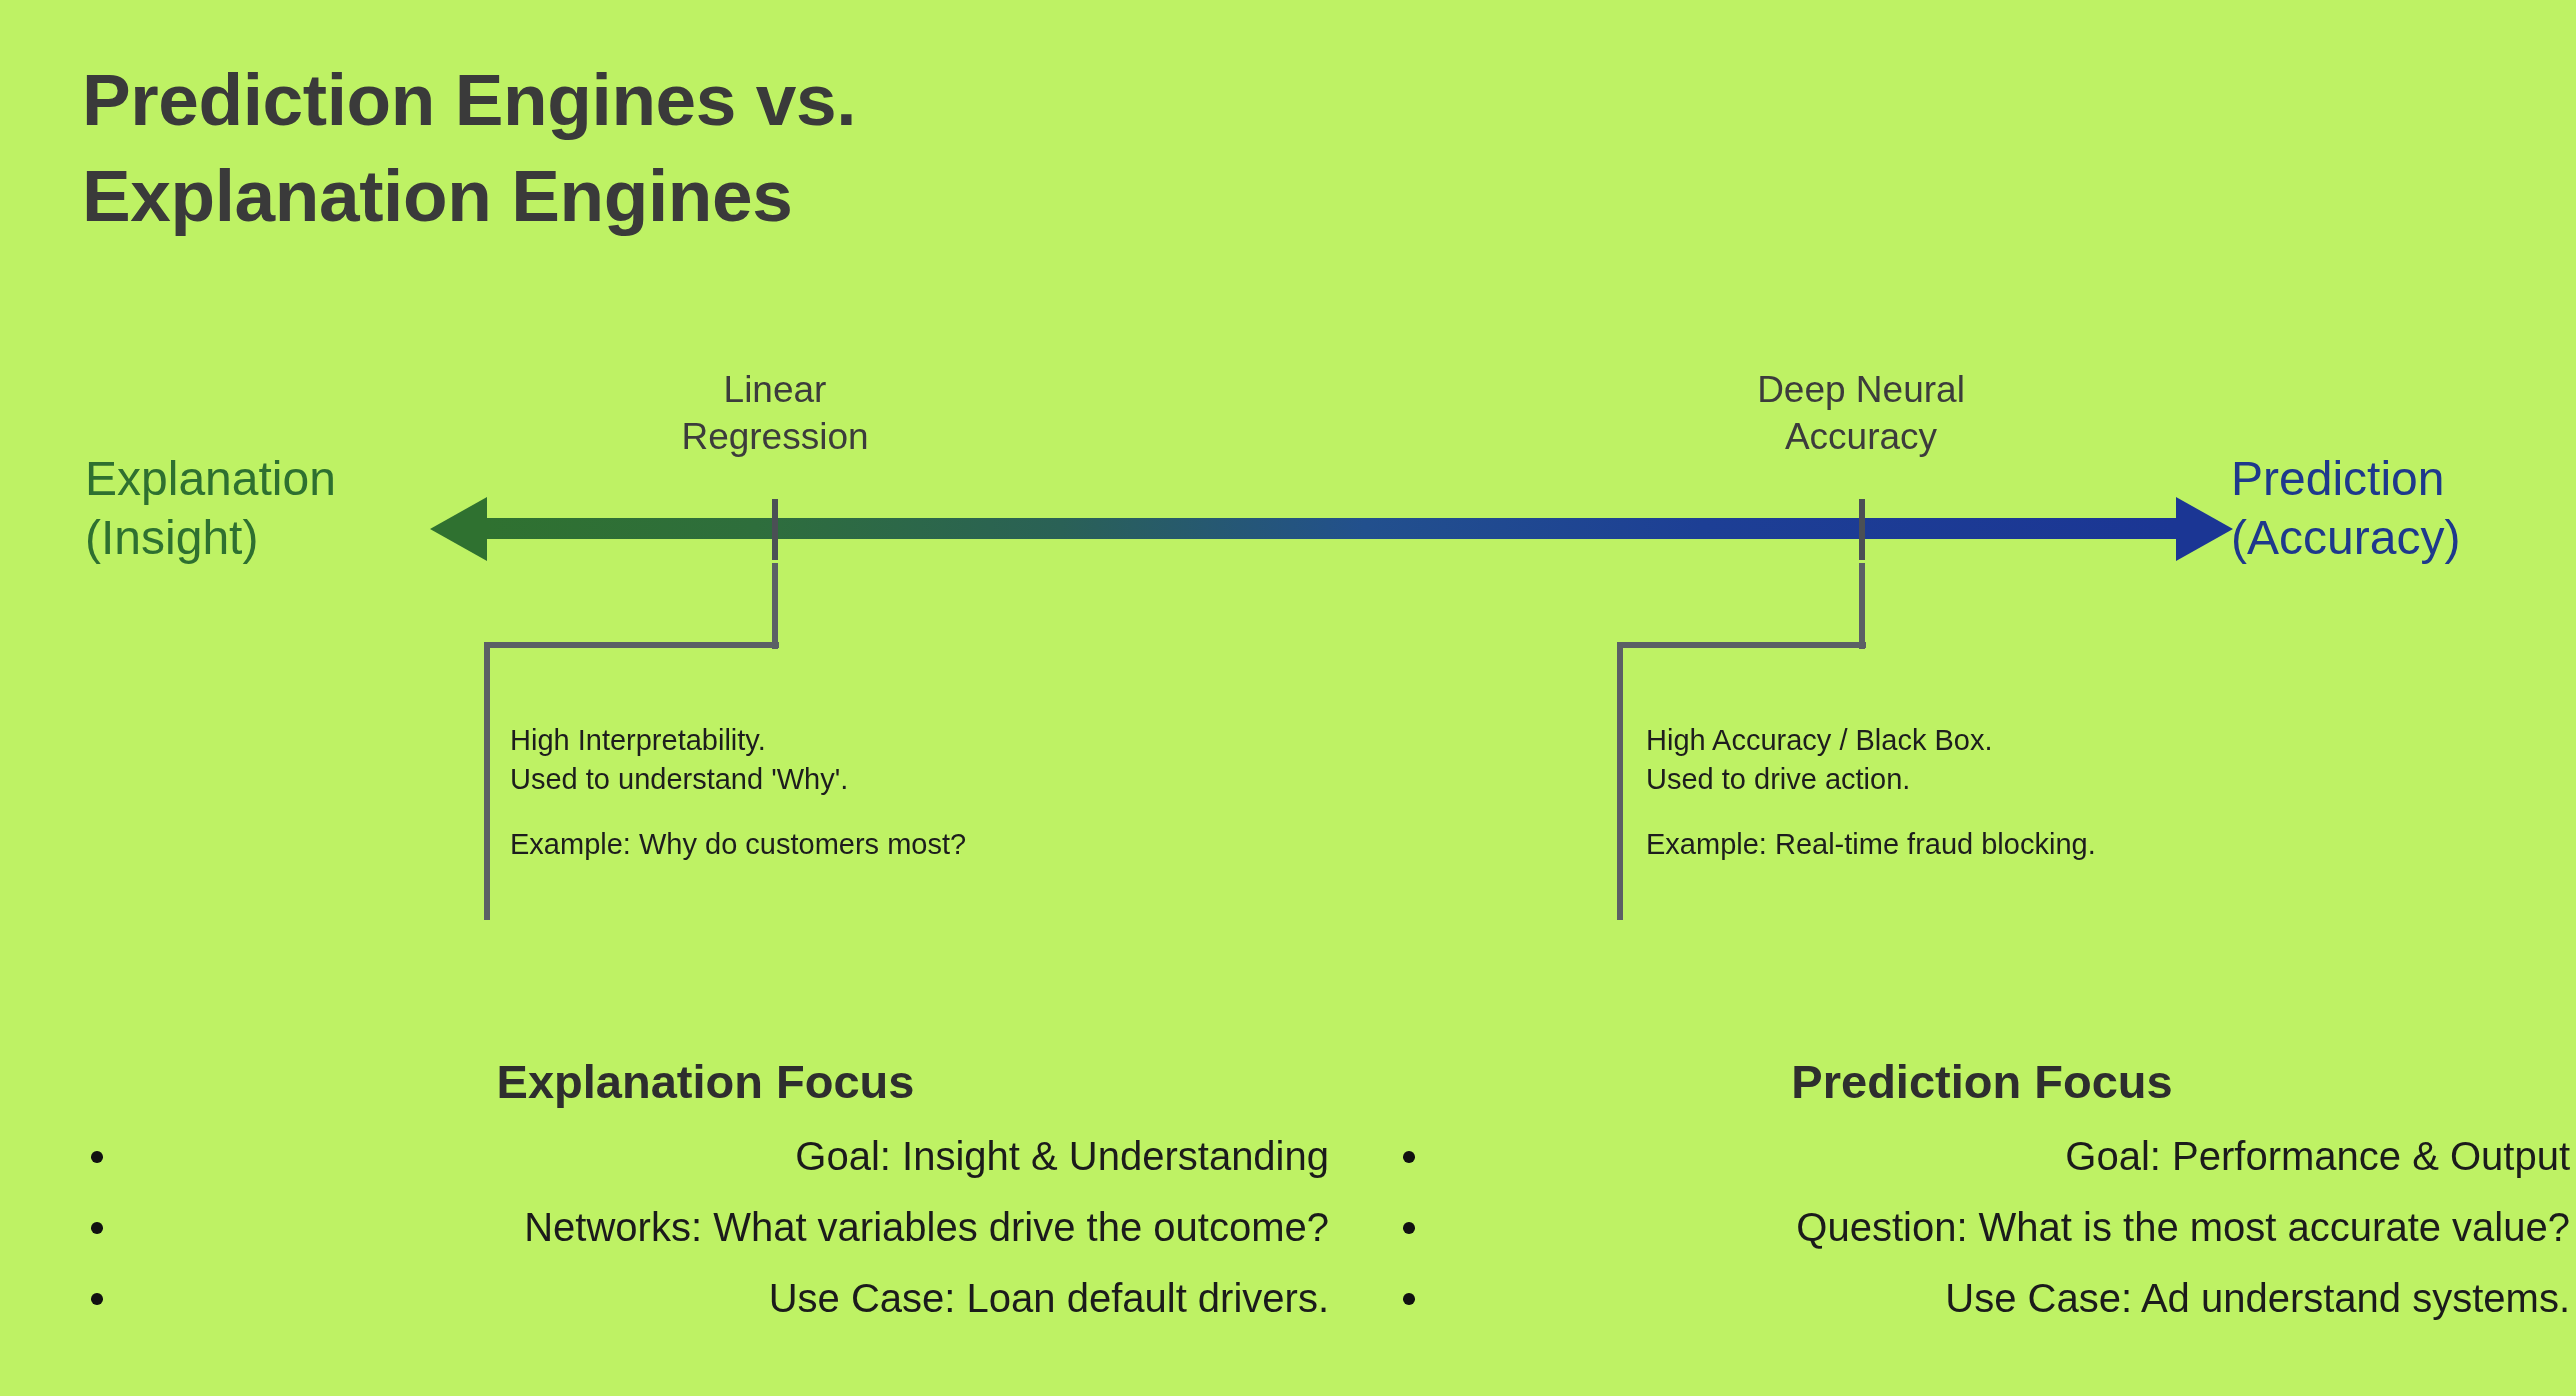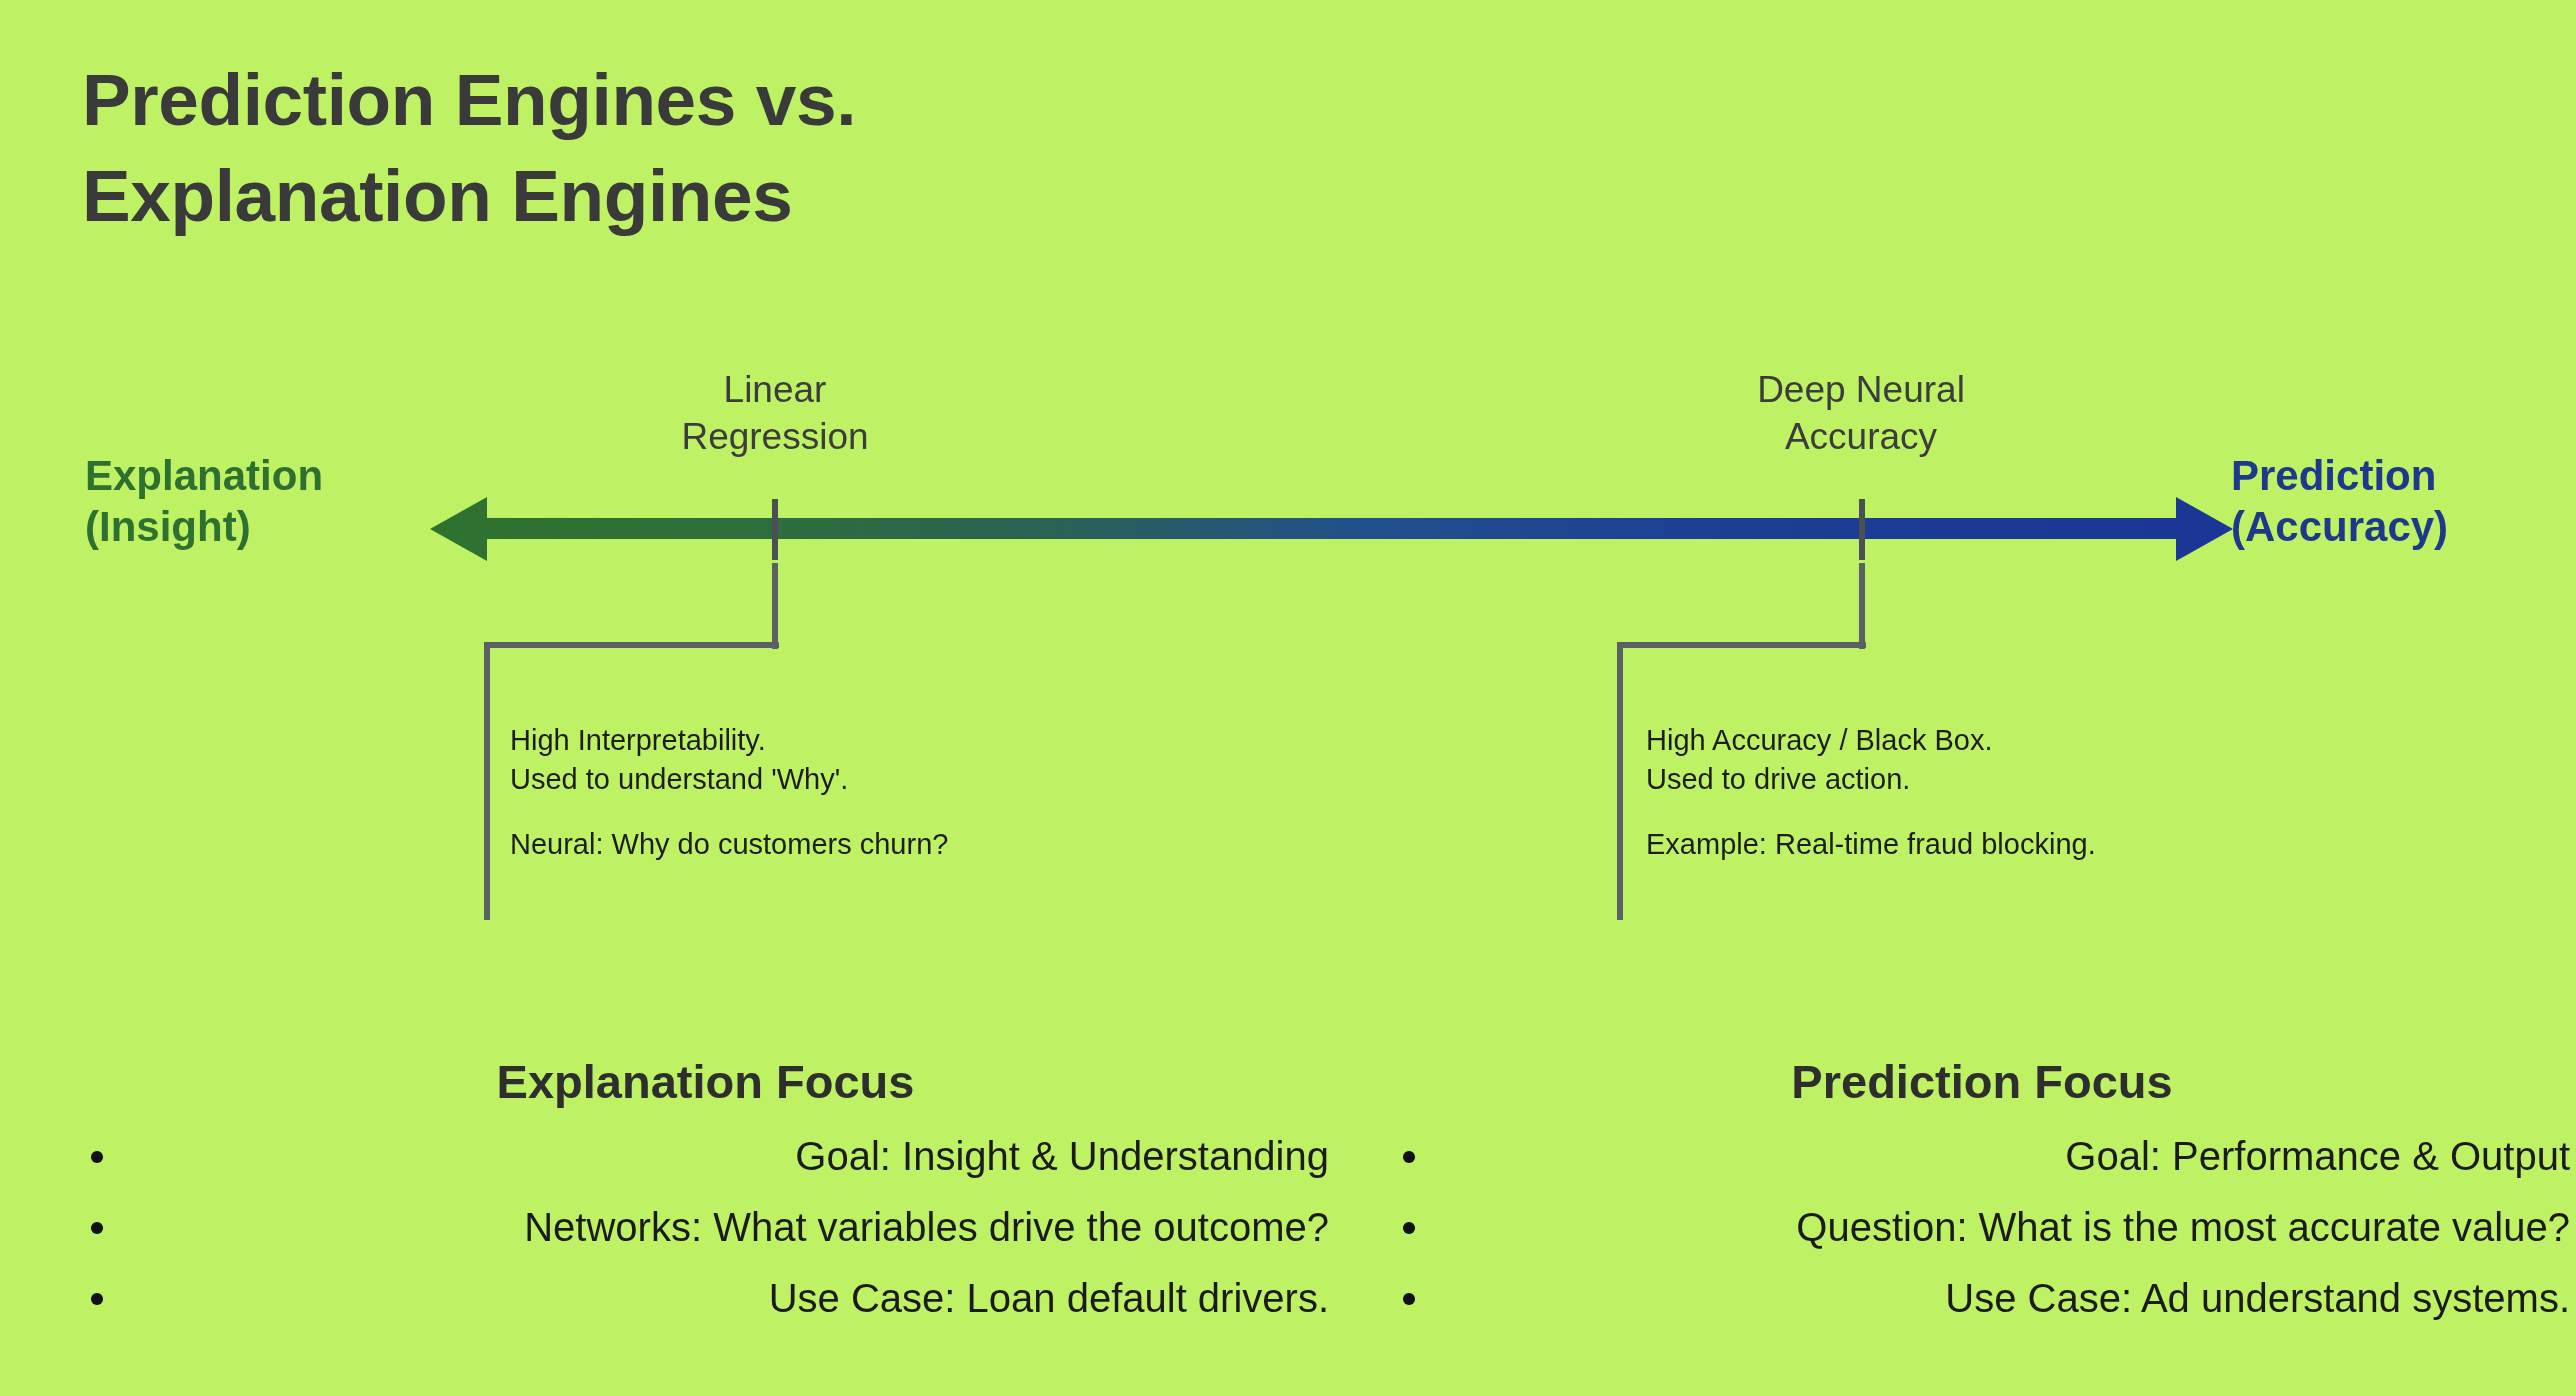--- a/index.html
+++ b/index.html
@@ -41,22 +41,22 @@
     position: absolute;
     left: 0;
     top: 0;
     width: 2576px;
     height: 980px;
   }
 
   
   .end-label {
     position: absolute;
-    font-size: 42px;
-    font-weight: bold;
+    font-size: 48px;
+    font-weight: normal;
     line-height: 1.22;
   }
   .end-label .line { display: block; white-space: nowrap; }
   .end-label.left  { left: 85px;  top: 450px; color: #2e7030; text-align: left; }
   .end-label.right { left: 2231px; top: 450px; color: #1e398c; text-align: left; }
 
   
   .node-label {
     position: absolute;
     font-size: 37px;
@@ -211,21 +211,21 @@
     <div class="elbow">
       <div class="seg v-top" style="left:1859px; top:563px; height:86px;"></div>
       <div class="seg h-mid" style="left:1617px; top:642px; width:249px;"></div>
       <div class="seg v-side" style="left:1617px; top:642px; height:278px;"></div>
     </div>
 
     <div class="callout c-left">
       <span class="para">High Interpretability.</span>
       <span class="para">Used to understand 'Why'.</span>
       <span class="spacer"></span>
-      <span class="para">Neural: Why do customers churn?</span>
+      <span class="para">Example: Why do customers most?</span>
     </div>
 
     <div class="callout c-right">
       <span class="para">High Accuracy / Black Box.</span>
       <span class="para">Used to drive action.</span>
       <span class="spacer"></span>
       <span class="para">Example: Real-time fraud blocking.</span>
     </div>
   </div>
 

